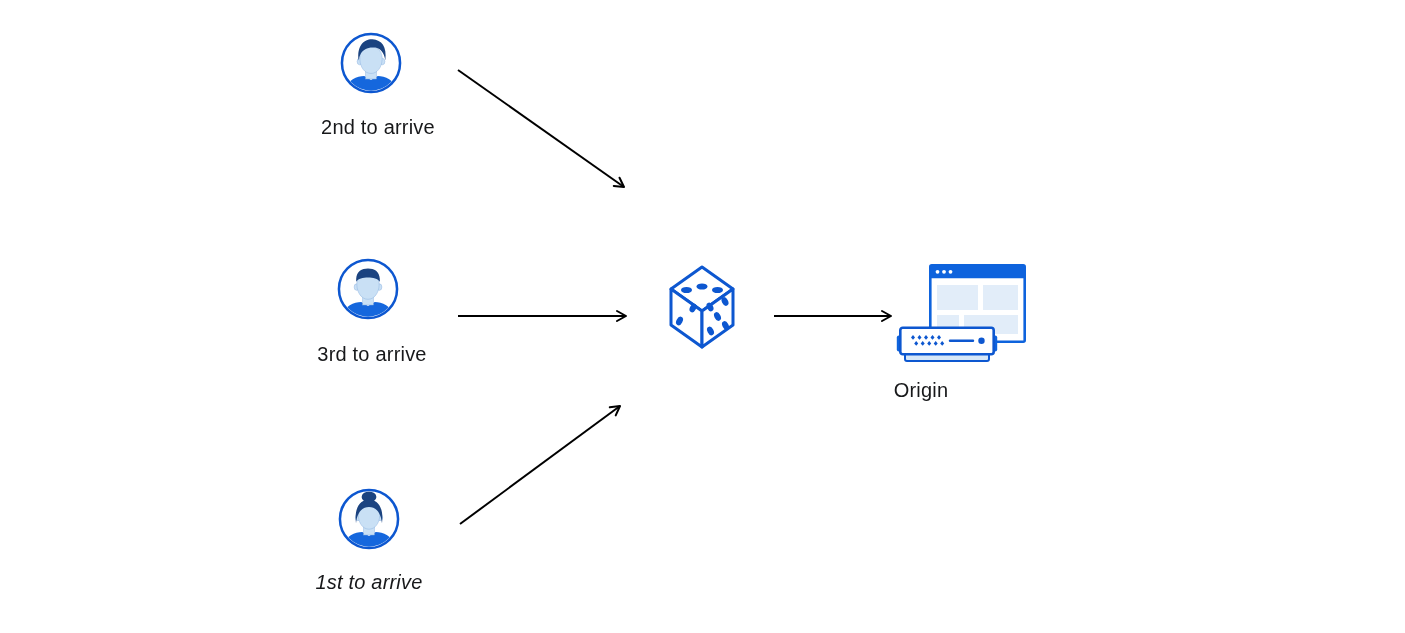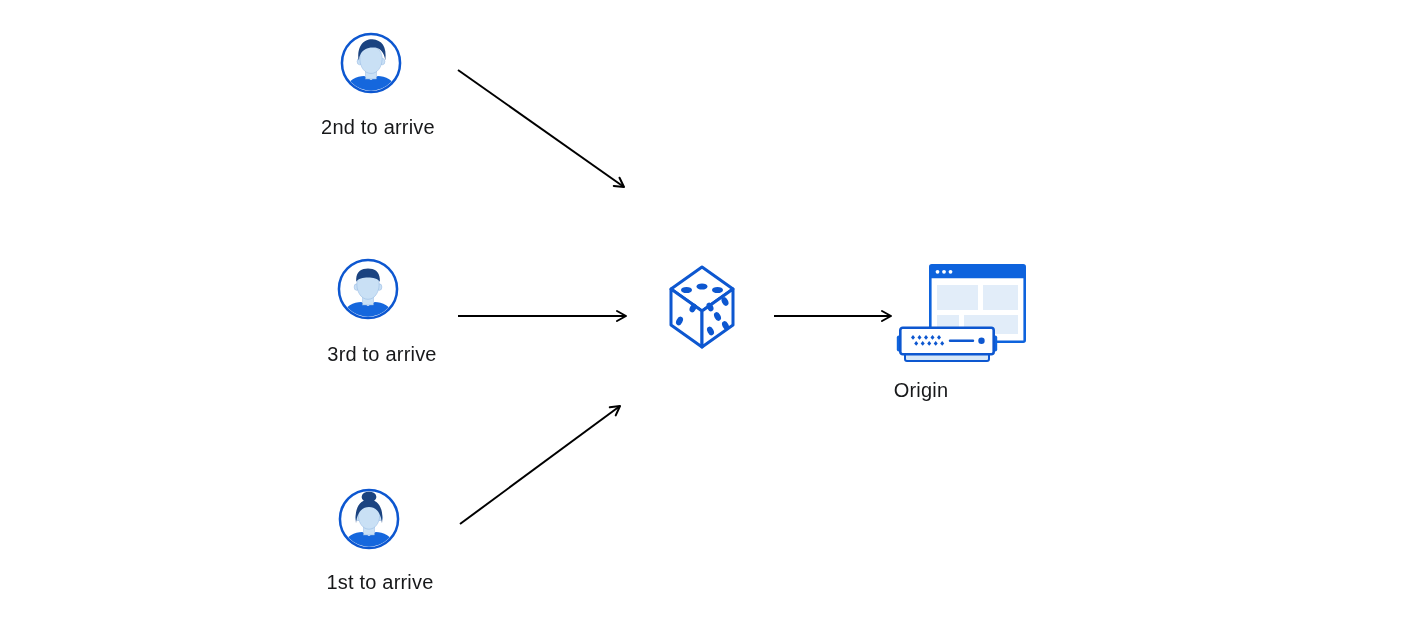--- a/index.html
+++ b/index.html
@@ -74,42 +74,42 @@
       <g clip-path="url(#clipA2)">
         <path class="shirt" d="M4,64 C6,50 17,45.5 25,45.5 L32,49.5 L39,45.5 C47,45.5 58,50 60,64 Z"></path>
         <rect class="skin" x="26.5" y="37" width="11" height="11.5"></rect>
         <ellipse class="skin" cx="20.4" cy="30" rx="2.7" ry="3.4"></ellipse>
         <ellipse class="skin" cx="43.6" cy="30" rx="2.7" ry="3.4"></ellipse>
         <path class="skin" d="M32,14.5 C40.2,14.5 43.8,20.5 43.5,27.8 C43.2,36 38.6,42.6 32,42.6 C25.4,42.6 20.8,36 20.5,27.8 C20.2,20.5 23.8,14.5 32,14.5 Z"></path>
         <path class="hair" d="M19.8,21.5 C20.3,13.5 25.5,10.8 32,10.8 C38.5,10.8 43.7,13.5 44.2,21.5 L44.2,24.5 C40.5,18.8 23.5,18.8 19.8,24.5 Z"></path>
       </g>
     </svg>
   </div>
-  <div class="label" style="left:302px;top:343px;">3rd to arrive</div>
+  <div class="label" style="left:292px;top:343px;">3rd to arrive</div>
 
   <div class="icon-box" style="left:338px;top:488px;">
     <svg width="62" height="62" viewBox="0 0 64 64">
       <defs>
           <clipPath id="clipA3">
             <circle cx="32" cy="32" r="28.6"></circle>
           </clipPath>
         </defs>
       <circle class="avatar-ring" cx="32" cy="32" r="30"></circle>
       <g clip-path="url(#clipA3)">
         <path class="shirt" d="M4,64 C6,50 17,45.5 25,45.5 L32,49.5 L39,45.5 C47,45.5 58,50 60,64 Z"></path>
         <rect class="skin" x="26.5" y="37" width="11" height="11.5"></rect>
         <ellipse class="skin" cx="20.6" cy="30.5" rx="2.6" ry="3.3"></ellipse>
         <ellipse class="skin" cx="43.4" cy="30.5" rx="2.6" ry="3.3"></ellipse>
         <path class="skin" d="M32,15.8 C39.8,15.8 43.4,21.2 43.1,28.2 C42.8,36.2 38.4,42.5 32,42.5 C25.6,42.5 21.2,36.2 20.9,28.2 C20.6,21.2 24.2,15.8 32,15.8 Z"></path>
         <ellipse class="hair" cx="32" cy="9.2" rx="7.6" ry="5.6"></ellipse>
         <path class="hair" d="M18.6,36.5 C16.4,18.5 24,12.2 32,12.2 C40,12.2 47.6,18.5 45.4,36.5 C44.4,26.5 40,19.6 32,19.6 C24,19.6 19.6,26.5 18.6,36.5 Z"></path>
       </g>
     </svg>
   </div>
-  <div class="label" style="left:300px;top:571px;">1st to arrive</div>
+  <div class="label" style="left:289px;top:571px;font-style:italic;">1st to arrive</div>
 
   <div class="icon-box" style="left:667px;top:264px;">
     <svg width="70" height="86" viewBox="0 0 70 86">
       <path class="dice-face" d="M35,3 L66,25 L35,47 L4,25 Z"></path>
       <path class="dice-face" d="M4,25 L35,47 L35,83 L4,61 Z"></path>
       <path class="dice-face" d="M66,25 L35,47 L35,83 L66,61 Z"></path>
       <g>
         <ellipse class="pip" cx="19.5" cy="26" rx="5.5" ry="3.1"></ellipse>
         <ellipse class="pip" cx="35" cy="22.5" rx="5.5" ry="3.1"></ellipse>
         <ellipse class="pip" cx="50.5" cy="26" rx="5.5" ry="3.1"></ellipse>

